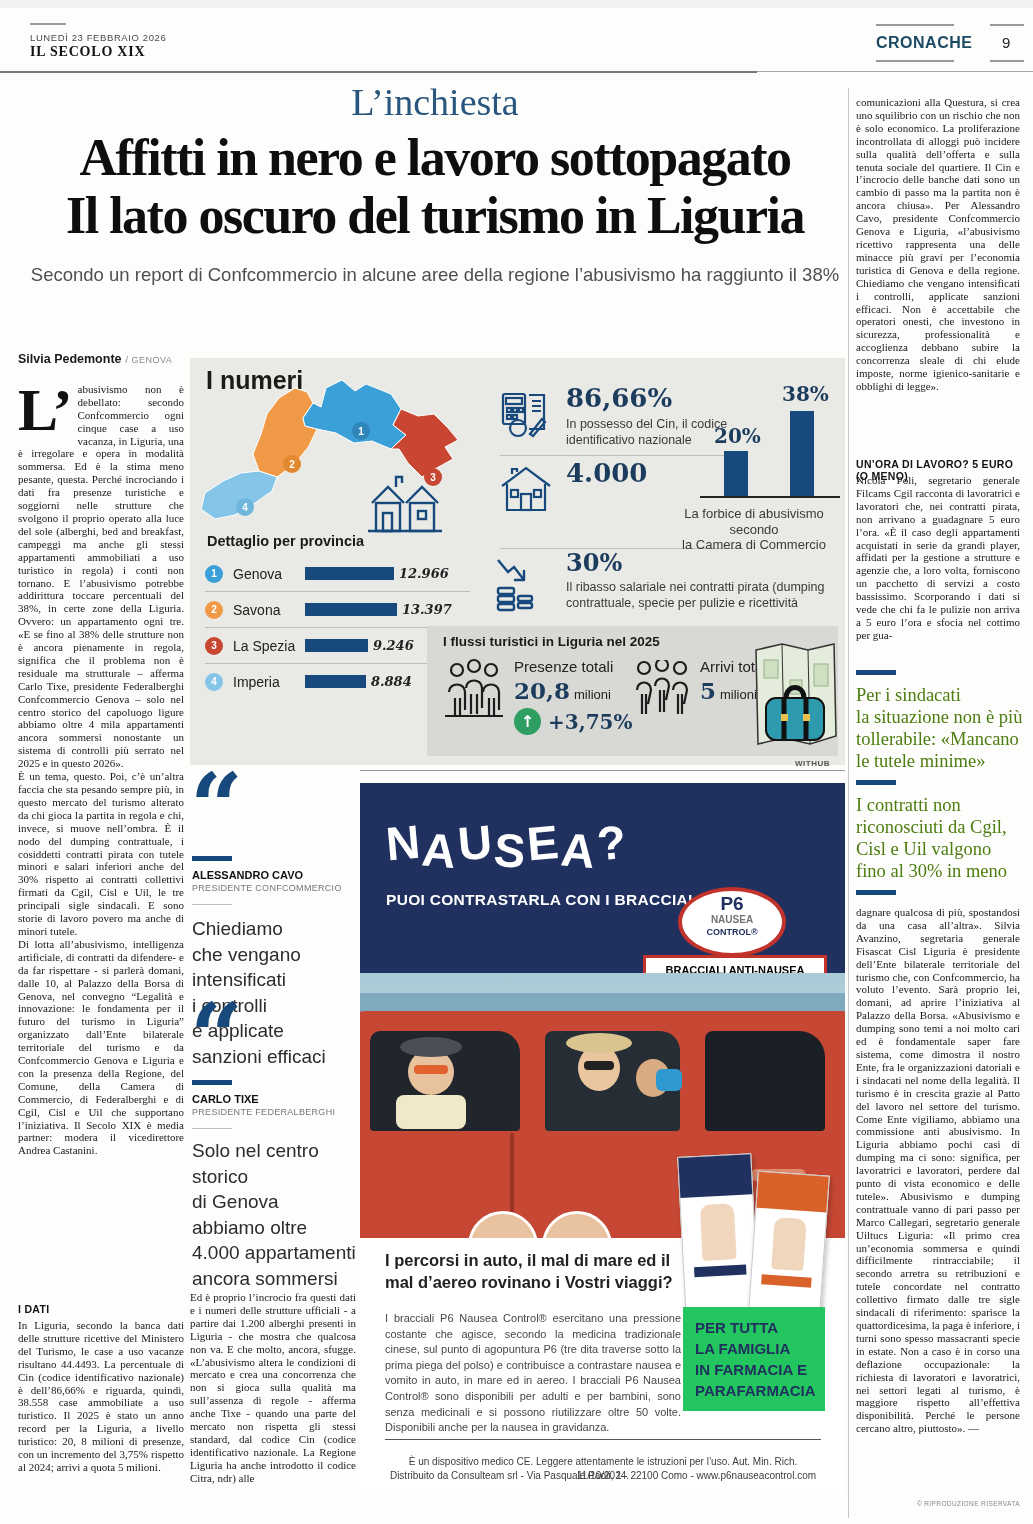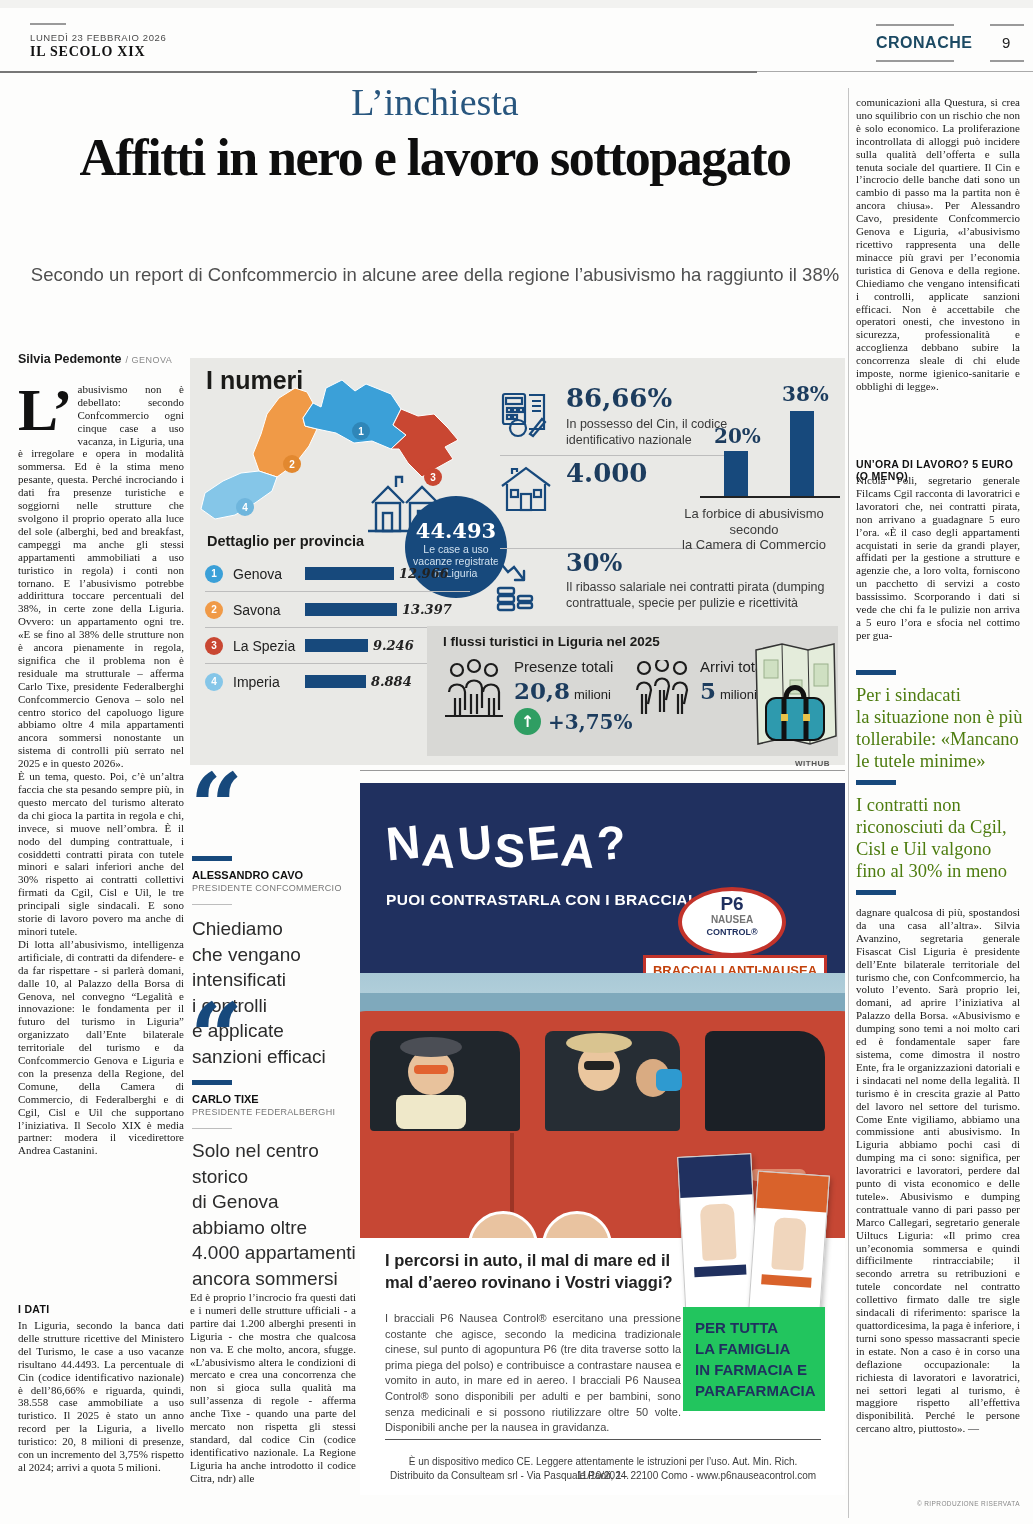--- a/index.html
+++ b/index.html
@@ -46,20 +46,21 @@
 
   <div class="abs rule" style="left:990px;top:16px;width:34px;height:2px"></div>
   <div class="abs sans" style="left:1002px;top:26px;font-size:15px;color:#222">9</div>
   <div class="abs rule" style="left:990px;top:52px;width:34px;height:2px"></div>
 
   <div class="abs" style="left:0;top:63px;width:757px;height:2px;background:#777"></div>
   <div class="abs" style="left:757px;top:63px;width:276px;height:1px;background:#aaa"></div>
 
   <div class="abs" style="left:0;top:72px;width:870px;text-align:center;font-size:38px;color:#28567e">L’inchiesta</div>
   <div class="abs" style="left:0;top:122px;width:870px;text-align:center;font-size:52px;line-height:56px;font-weight:bold;letter-spacing:-1.5px;color:#0e0e0e">Affitti in nero e lavoro sottopagato</div>
+  <div class="abs" style="left:0;top:180px;width:870px;text-align:center;font-size:52px;line-height:56px;font-weight:bold;letter-spacing:-1.5px;color:#0e0e0e">Il lato oscuro del turismo in Liguria</div>
   <div class="abs sans" style="left:0;top:256px;width:870px;text-align:center;font-size:18.5px;color:#4f4f4f">Secondo un report di Confcommercio in alcune aree della regione l’abusivismo ha raggiunto il 38%</div>
 
   <div class="abs" style="left:18px;top:341px;width:166px">
     <span class="sans" style="font-size:12.5px;font-weight:bold">Silvia Pedemonte</span>
     <span class="sans" style="font-size:9px;color:#888;letter-spacing:.5px">/ GENOVA</span>
   </div>
   <div class="abs bodytext" style="left:18px;top:362px;width:166px;height:916px;overflow:hidden">
     <span class="dropcap">L’</span><span>abusivismo non è debellato: secondo Confcommercio ogni cinque case a uso vacanza, in Liguria, una è irregolare e opera in modalità sommersa. Ed è la stima meno pesante, questa. Perché incrociando i dati fra presenze turistiche e soggiorni nelle strutture che svolgono il proprio operato alla luce del sole (alberghi, bed and breakfast, campeggi ma anche gli stessi appartamenti ammobiliati a uso turistico in regola) i conti non tornano. E l’abusivismo potrebbe addirittura toccare percentuali del 38%, in certe zone della Liguria. Ovvero: un appartamento ogni tre. «E se fino al 38% delle strutture non è ancora pienamente in regola, significa che il problema non è residuale ma strutturale – afferma Carlo Tixe, presidente Federalberghi Confcommercio Genova – solo nel centro storico del capoluogo ligure abbiamo oltre 4 mila appartamenti ancora sommersi nonostante un sistema di controlli più serrato nel 2025 e in questo 2026».
 È un tema, questo. Poi, c’è un’altra faccia che sta pesando sempre più, in questo mercato del turismo alterato da chi gioca la partita in regola e chi, invece, si muove nell’ombra. È il nodo del dumping contrattuale, i cosiddetti contratti pirata con tutele minori e salari inferiori anche del 30% rispetto ai contratti collettivi firmati da Cgil, Cisl e Uil, le tre principali sigle sindacali. E sono storie di lavoro povero ma anche di minori tutele.
 Di lotta all’abusivismo, intelligenza artificiale, di contratti da difendere- e da far rispettare - si parlerà domani, dalle 10, al Palazzo della Borsa di Genova, nel convegno “Legalità e innovazione: le fondamenta per il futuro del turismo in Liguria” organizzato dall’Ente bilaterale territoriale del turismo e da Confcommercio Genova e Liguria e con la presenza della Regione, del Comune, della Camera di Commercio, di Federalberghi e di Cgil, Cisl e Uil che supportano l’iniziativa. Il Secolo XIX è media partner: modera il vicedirettore Andrea Castanini.</span>
@@ -84,24 +85,20 @@
   <svg class="abs" style="left:366px;top:465px" width="78" height="66" viewBox="0 0 78 66" fill="none" stroke="#17497c" stroke-width="2.4">
     <path d="M6,30 L22,14 L38,30"></path>
       <rect x="10" y="30" width="24" height="28"></rect>
       <rect x="17" y="40" width="9" height="18"></rect>
     <path d="M40,30 L56,14 L72,30"></path>
       <rect x="44" y="30" width="24" height="28"></rect>
       <rect x="52" y="38" width="8" height="8"></rect>
     <path d="M30,14 L30,4 L36,4 L36,10"></path>
       <path d="M2,58 L76,58"></path>
   </svg>
-  <div class="abs" style="left:405px;top:488px;width:102px;height:102px;border-radius:50%;background:#17497c;text-align:center">
-    <div class="serifnum" style="color:#fff;font-size:21px;margin-top:22px">44.493</div>
-    <div class="sans" style="color:#cfe0ee;font-size:10.5px;line-height:12px;padding:0 8px">Le case a uso vacanze registrate in Liguria</div>
-  </div>
 
   <div class="abs sans" style="left:207px;top:525px;font-size:14.5px;font-weight:bold;color:#1b1b19">Dettaglio per provincia</div>
   <div class="abs" style="left:205px;top:552px;width:265px">
     <div style="display:flex;align-items:center;height:27px">
       <span class="badge" style="background:#3ba0d8">1</span>
       <span class="prov-label" style="width:72px;margin-left:10px">Genova</span>
       <span class="prov-bar" style="width: 89px;"></span>
       <span class="prov-val" style="margin-left:5px">12.966</span>
     </div>
     <div class="thinrule" style="margin:4px 0"></div>
@@ -254,21 +251,21 @@
 
     <div class="abs adnavy" style="left:0;top:0;width:485px;height:190px"></div>
     <div class="abs nausea-letters" style="left:26px;top:32px;letter-spacing:2px"><span style="transform: translateY(0px) rotate(-5deg);">N</span><span style="transform: translateY(8px) rotate(5deg);">A</span><span style="transform: translateY(0px) rotate(-5deg);">U</span><span style="transform: translateY(8px) rotate(5deg);">S</span><span style="transform: translateY(0px) rotate(-5deg);">E</span><span style="transform: translateY(8px) rotate(5deg);">A</span><span style="transform: translateY(0px) rotate(-5deg);">?</span></div>
     <div class="abs sans" style="left:26px;top:108px;font-size:15.5px;font-weight:bold;color:#fff;letter-spacing:.3px">PUOI CONTRASTARLA CON I BRACCIALI!</div>
     <div class="abs white-oval" style="left:318px;top:104px;width:100px;height:62px;text-align:center">
       <div class="sans" style="font-size:19px;font-weight:bold;color:#20305f;margin-top:4px;line-height:18px">P6</div>
       <div class="sans" style="font-size:10px;font-weight:bold;color:#737373;line-height:14px">NAUSEA</div>
       <div class="sans" style="font-size:9px;font-weight:bold;color:#20305f;line-height:11px">CONTROL®</div>
     </div>
     <div class="abs" style="left:283px;top:172px;width:178px;height:24px;background:#fff;border:3px solid #c2332b;display:flex;align-items:center;justify-content:center">
-      <span class="sans" style="font-size:13px;font-weight:bold;color:#c2410c">BRACCIALI ANTI-NAUSEA</span>
+      <span class="sans" style="font-size:11px;font-weight:bold;color:#000000">BRACCIALI ANTI-NAUSEA</span>
     </div>
 
     <div class="abs" style="left:0;top:190px;width:485px;height:265px;overflow:hidden;background:linear-gradient(#a9c9d6 0%,#c4dbe4 30%,#d7e7ec 60%)">
       <div class="abs" style="left:0;top:20px;width:485px;height:40px;background:#7fa9bc"></div>
 
       <div class="abs" style="left:-20px;top:38px;width:560px;height:260px;background:#c64734;border-radius:26px 60px 0 0"></div>
       <div class="abs" style="left:10px;top:58px;width:150px;height:100px;background:#20262c;border-radius:10px 22px 4px 4px"></div>
       <div class="abs" style="left:185px;top:58px;width:135px;height:100px;background:#262d34;border-radius:8px 20px 4px 4px"></div>
       <div class="abs" style="left:345px;top:58px;width:120px;height:100px;background:#1b2026;border-radius:8px 26px 4px 4px"></div>
 

